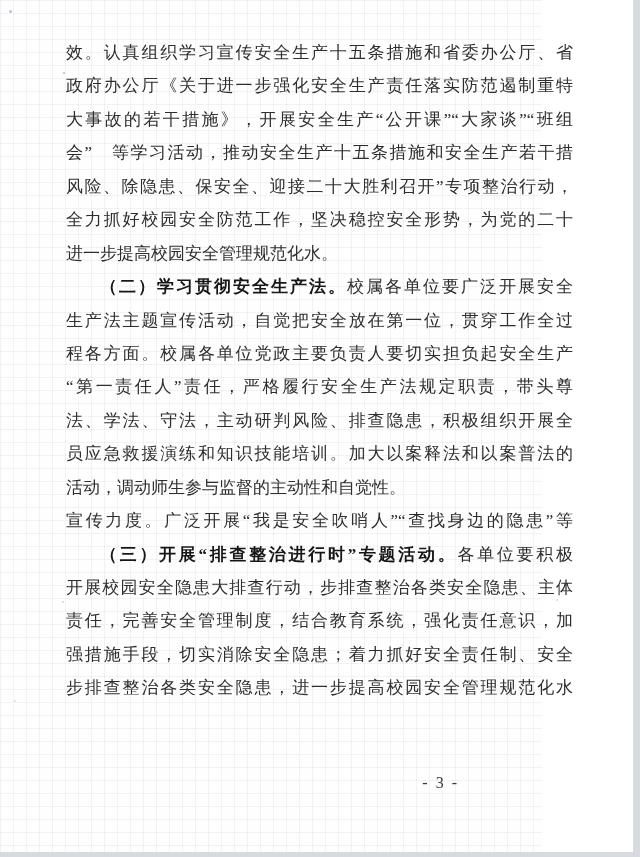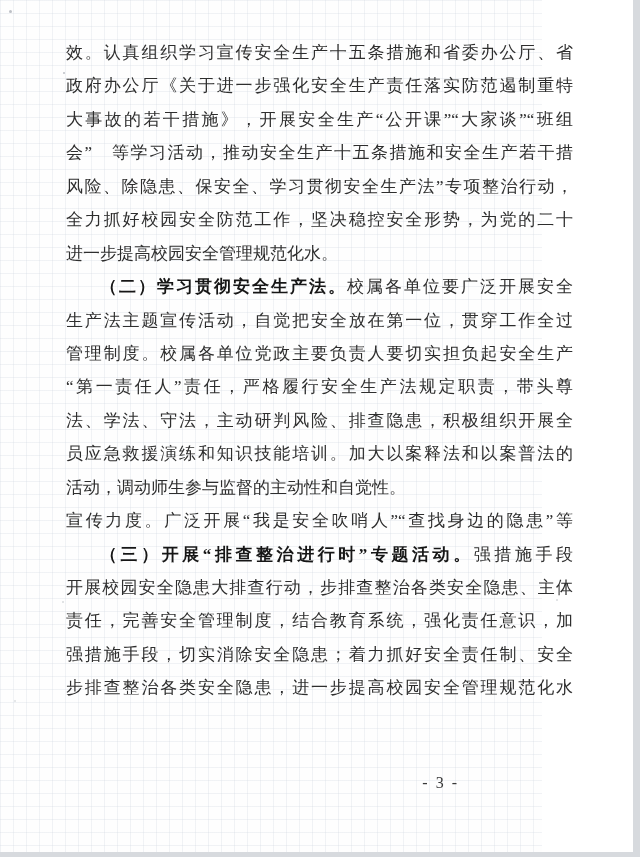--- a/index.html
+++ b/index.html
@@ -74,36 +74,36 @@
 </head>
 <body>
 
 <div class="scan-page">
   <div class="body-text">
       <div class="paragraph">
         <div class="line"><span class="seg">效。认真组织学习宣传安全生产十五条措施和省委办公厅、省</span></div>
         <div class="line"><span class="seg">政府办公厅《关于进一步强化安全生产责任落实防范遏制重特</span></div>
         <div class="line"><span class="seg">大事故的若干措施》，开展安全生产“公开课”“大家谈”“班组</span></div>
         <div class="line"><span class="seg">会”　等学习活动，推动安全生产十五条措施和安全生产若干措</span></div>
-        <div class="line"><span class="seg">风险、除隐患、保安全、学习贯彻安全生产法”专项整治行动，</span></div>
+        <div class="line"><span class="seg">风险、除隐患、保安全、迎接二十大胜利召开”专项整治行动，</span></div>
         <div class="line"><span class="seg">全力抓好校园安全防范工作，坚决稳控安全形势，为党的二十</span></div>
         <div class="line no-justify"><span class="seg">进一步提高校园安全管理规范化水。</span></div>
       </div>
       <div class="paragraph indent-first">
         <div class="line"><span class="seg bold">（二）学习贯彻安全生产法。</span><span class="seg">校属各单位要广泛开展安全</span></div>
         <div class="line"><span class="seg">生产法主题宣传活动，自觉把安全放在第一位，贯穿工作全过</span></div>
-        <div class="line"><span class="seg">管理制度。校属各单位党政主要负责人要切实担负起安全生产</span></div>
+        <div class="line"><span class="seg">程各方面。校属各单位党政主要负责人要切实担负起安全生产</span></div>
         <div class="line"><span class="seg">“第一责任人”责任，严格履行安全生产法规定职责，带头尊</span></div>
         <div class="line"><span class="seg">法、学法、守法，主动研判风险、排查隐患，积极组织开展全</span></div>
         <div class="line"><span class="seg">员应急救援演练和知识技能培训。加大以案释法和以案普法的</span></div>
         <div class="line no-justify"><span class="seg">活动，调动师生参与监督的主动性和自觉性。</span></div>
         <div class="line"><span class="seg">宣传力度。广泛开展“我是安全吹哨人”“查找身边的隐患”等</span></div>
       </div>
       <div class="paragraph indent-first">
-        <div class="line"><span class="seg bold">（三）开展“排查整治进行时”专题活动。</span><span class="seg">强措施手段</span></div>
+        <div class="line"><span class="seg bold">（三）开展“排查整治进行时”专题活动。</span><span class="seg">各单位要积极</span></div>
         <div class="line"><span class="seg">开展校园安全隐患大排查行动，步排查整治各类安全隐患、主体</span></div>
         <div class="line"><span class="seg">责任，完善安全管理制度，结合教育系统，强化责任意识，加</span></div>
         <div class="line"><span class="seg">强措施手段，切实消除安全隐患；着力抓好安全责任制、安全</span></div>
         <div class="line"><span class="seg">步排查整治各类安全隐患，进一步提高校园安全管理规范化水</span></div>
       </div>
     </div>
   <div class="page-number">- 3 -</div>
   <div class="scan-speck" style="left:9px; top:10px;"></div>
   <div class="scan-speck" style="left:63px; top:72px; width:2px; height:2px;"></div>
   <div class="scan-speck" style="left:62px; top:601px; width:2px; height:2px; opacity:.6;"></div>

